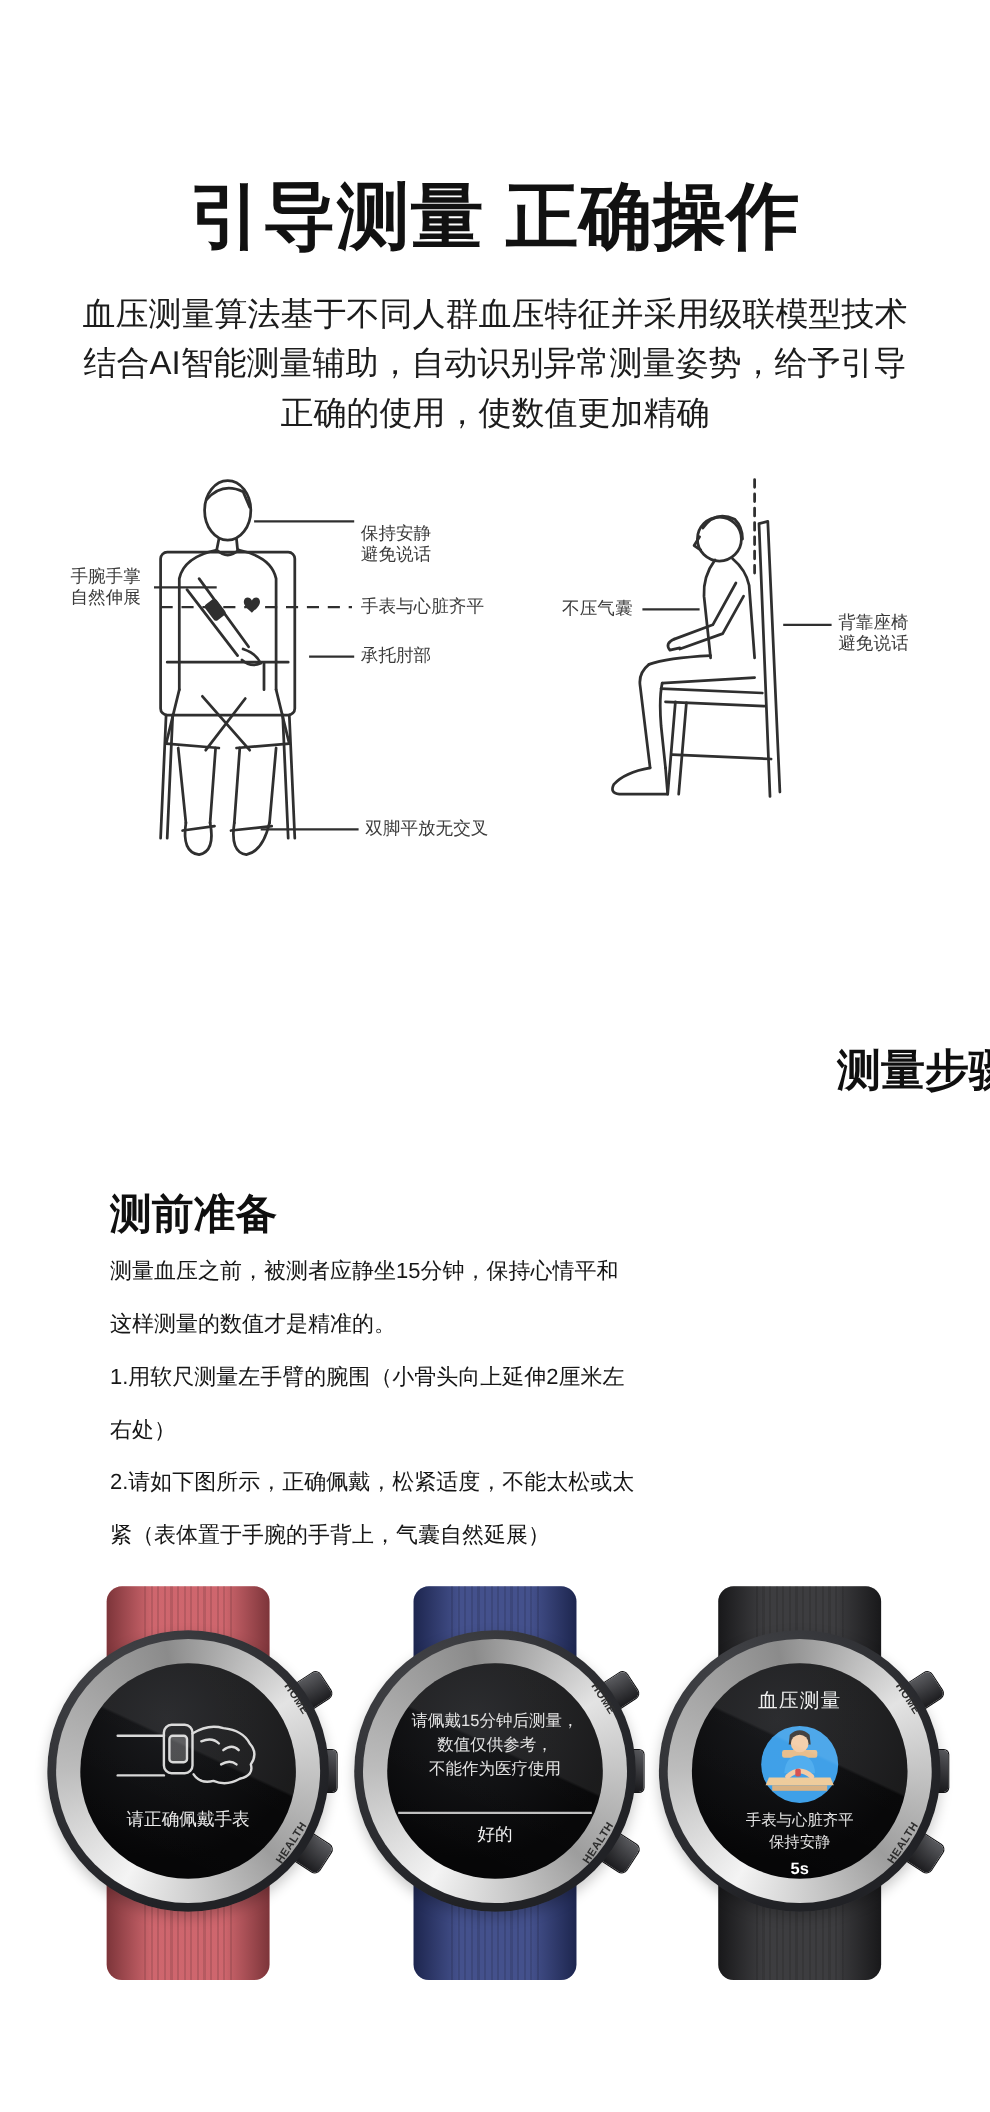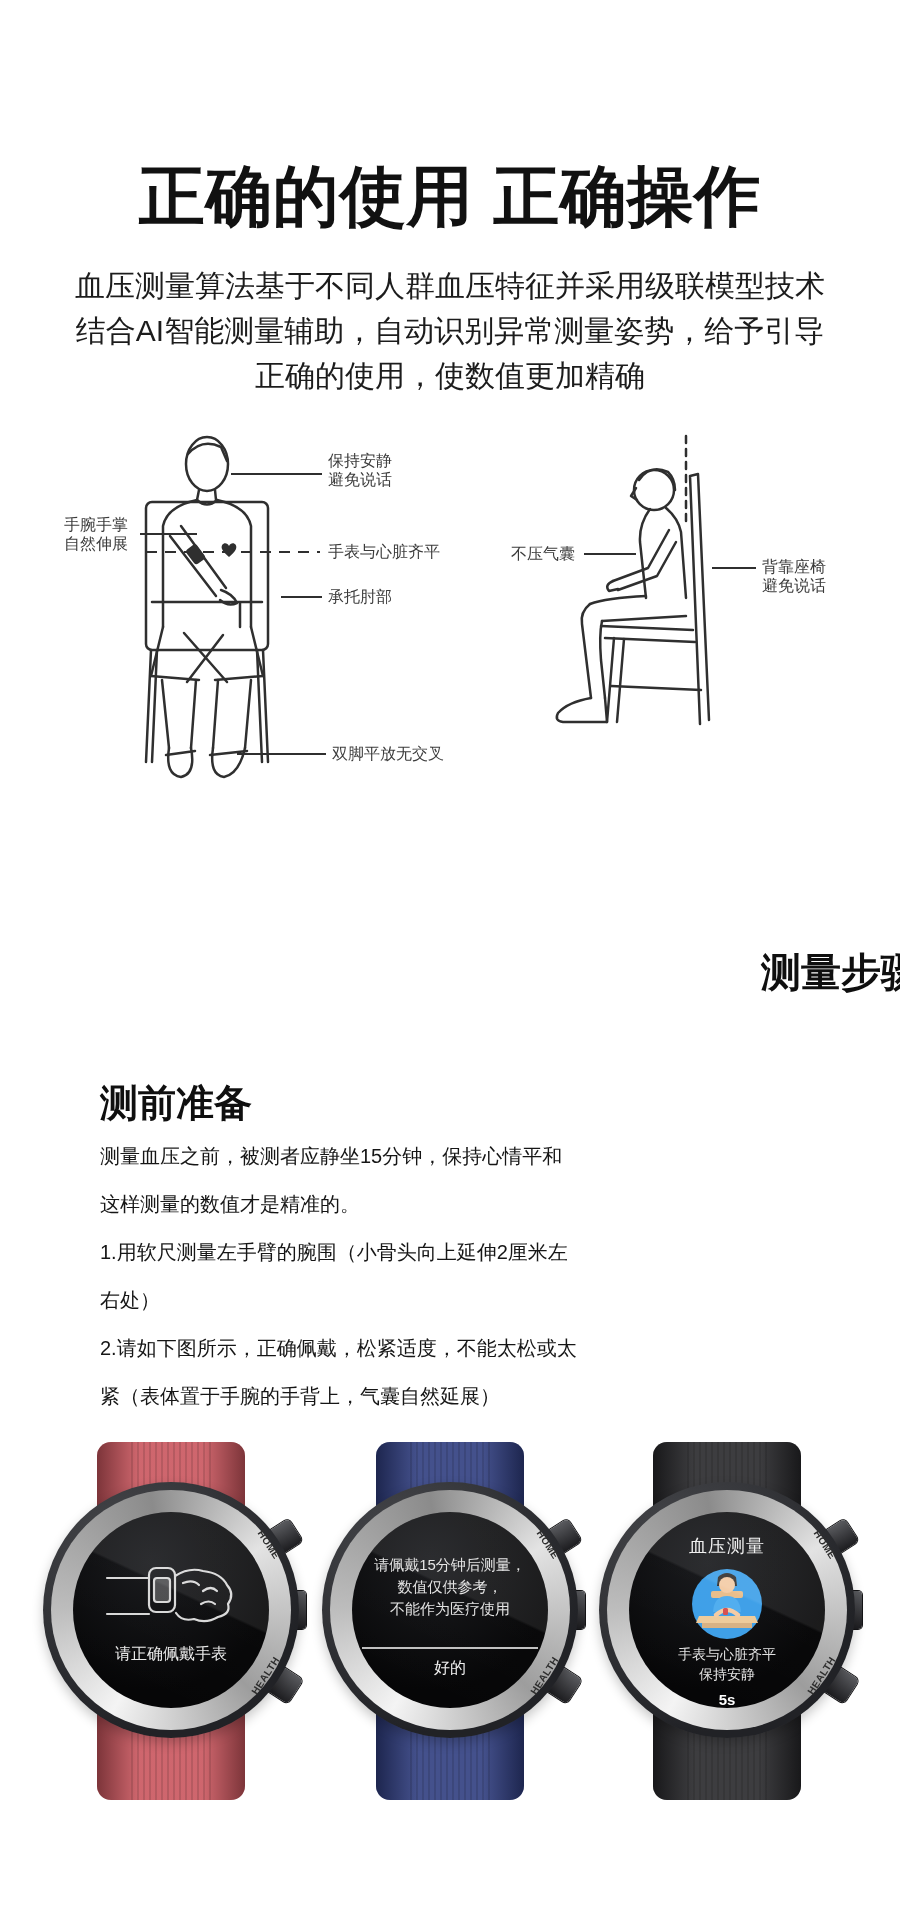--- a/index.html
+++ b/index.html
@@ -8,21 +8,21 @@
   
   .page-title{top:108px;left:0;width:900px;text-align:center;font-size:66px;font-weight:600;letter-spacing:1px;color:#111;}
   .intro{top:224px;left:0;width:900px;text-align:center;font-size:30px;line-height:45px;color:#1c1c1c;white-space:pre-line;margin-top:39px;}
   .steps-title{top:912px;left:0;width:900px;text-align:right;font-size:40px;font-weight:700;color:#0f0f0f;padding-left:21px;}
   .prep-heading{top:1040px;left:100px;font-size:38px;font-weight:700;color:#0f0f0f;}
   .body-text{top:1112px;left:100px;width:730px;font-size:20px;line-height:48px;color:#161616;white-space:pre-line;}
   
   .diagram{top:430px;left:0;width:900px;height:372px;}
   .diagram svg{position:absolute;left:0;top:0;}
   .lbl{position:absolute;font-size:16px;line-height:19px;color:#3b3b3b;white-space:pre-line;}
-  .lbl-stay-quiet{left:328px;top:21px;}
+  .lbl-stay-quiet{left:328px;top:46px;}
   .lbl-wrist{left:64px;top:85px;width:76px;text-align:left;}
   .lbl-heart{left:328px;top:112px;}
   .lbl-elbow{left:328px;top:157px;}
   .lbl-feet{left:332px;top:314px;}
   .lbl-airbag{left:511px;top:114px;}
   .lbl-leanback{left:762px;top:127px;}
   
   .watch{position:absolute;top:1440px;width:290px;height:362px;}
   .watch.w1{left:26px;}  .watch.w2{left:305px;}  .watch.w3{left:582px;}
   .strap{position:absolute;left:71px;width:148px;}
@@ -61,21 +61,21 @@
   .screen .bp-illus{margin-top:6px;}
   .screen .bp-lines{margin-top:4px;font-size:14px;line-height:20px;text-align:center;white-space:pre-line;color:#e2e2e2;}
   .screen .bp-count{margin-top:7px;font-size:15px;font-weight:700;color:#fff;}
   .btn-label{position:absolute;font-size:10px;font-weight:700;letter-spacing:.5px;color:#2e2e2e;}
   .btn-label.l-home{left:227px;top:99px;transform:rotate(57deg);}
   .btn-label.l-health{left:218px;top:230px;transform:rotate(-57deg);}
 </style>
 </head>
 <body>
 
-<h1 class="abs page-title">正确的使用 正确操作</h1>
+<h1 class="abs page-title">引导测量 正确操作</h1>
 <p class="abs intro">血压测量算法基于不同人群血压特征并采用级联模型技术
 结合AI智能测量辅助，自动识别异常测量姿势，给予引导
 正确的使用，使数值更加精确</p>
 
 <div class="abs diagram">
   <svg width="900" height="372" viewBox="0 0 900 372" aria-hidden="true">
 
     <g fill="none" stroke="#2f2f2f" stroke-width="2.5" stroke-linecap="round" stroke-linejoin="round">
       <rect x="146" y="72" width="122" height="148" rx="6"></rect>
       <path d="M151,220 L146,332 M157,220 L152,332"></path>

